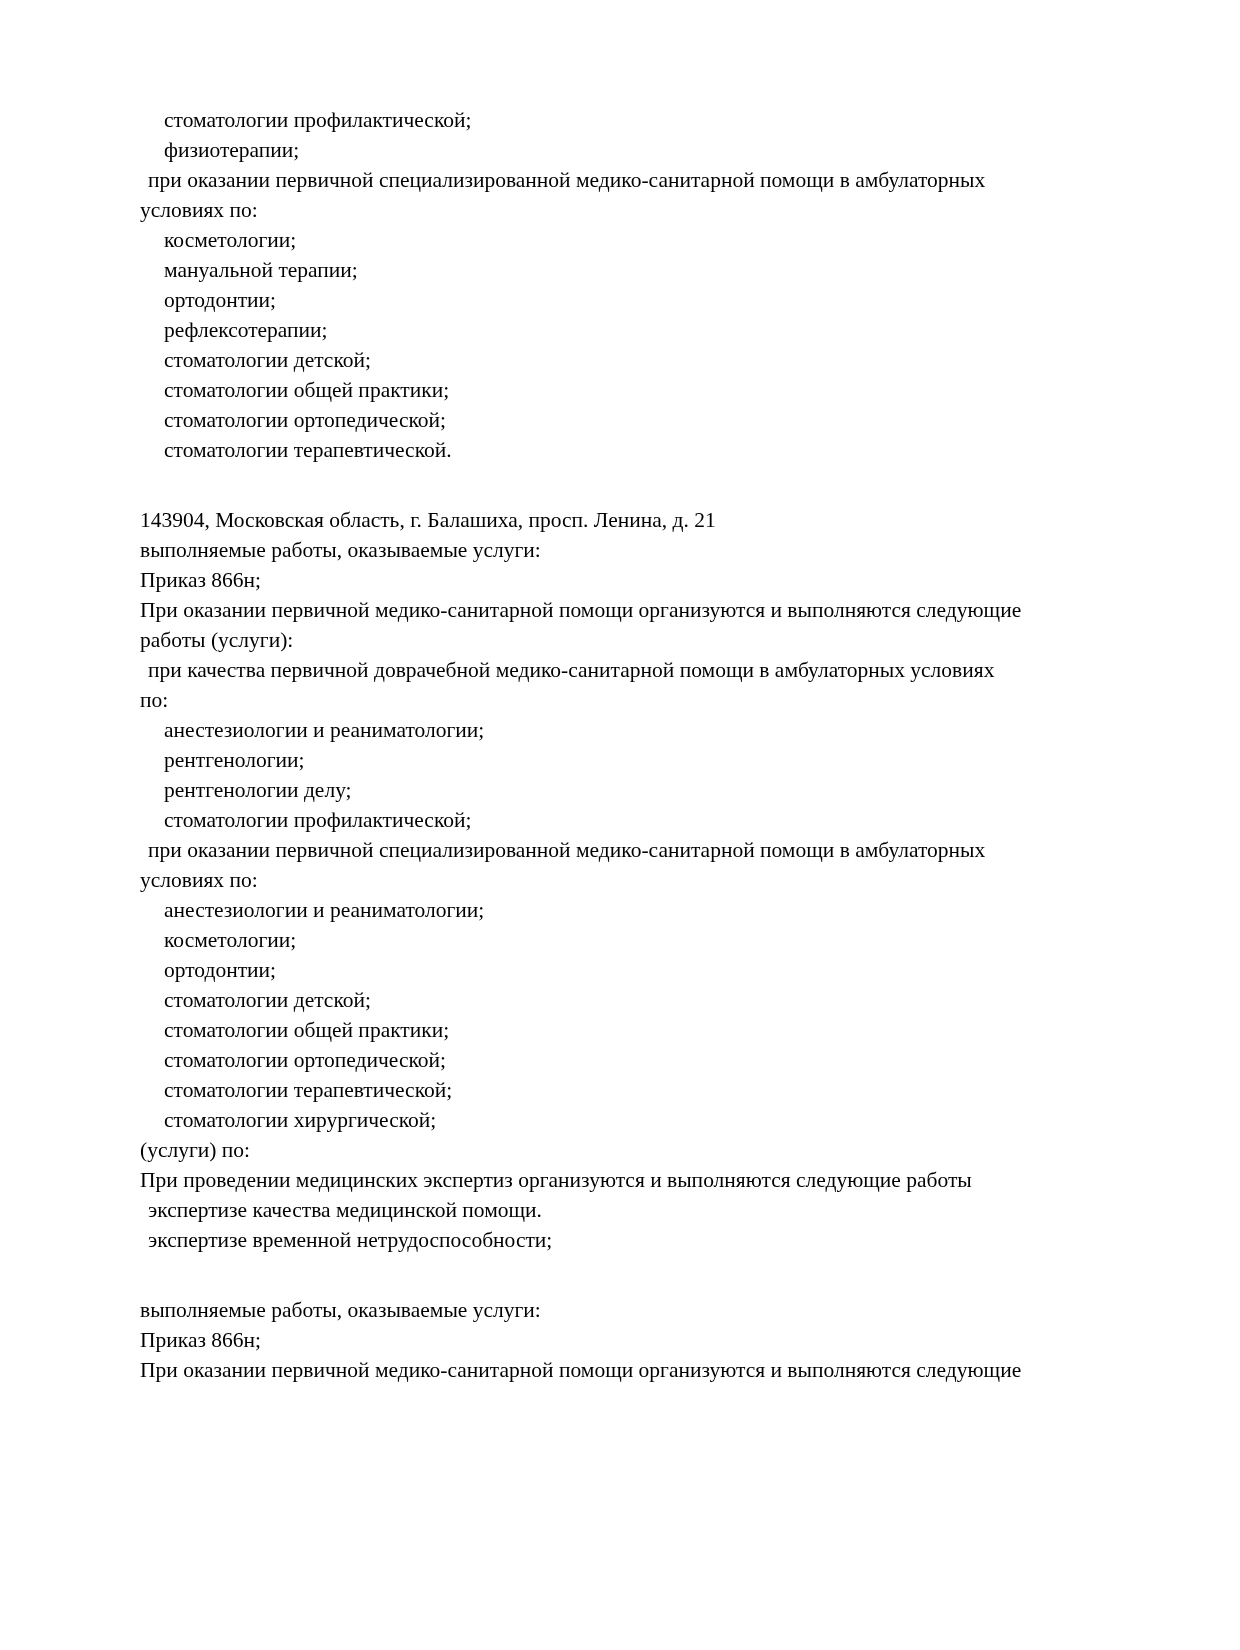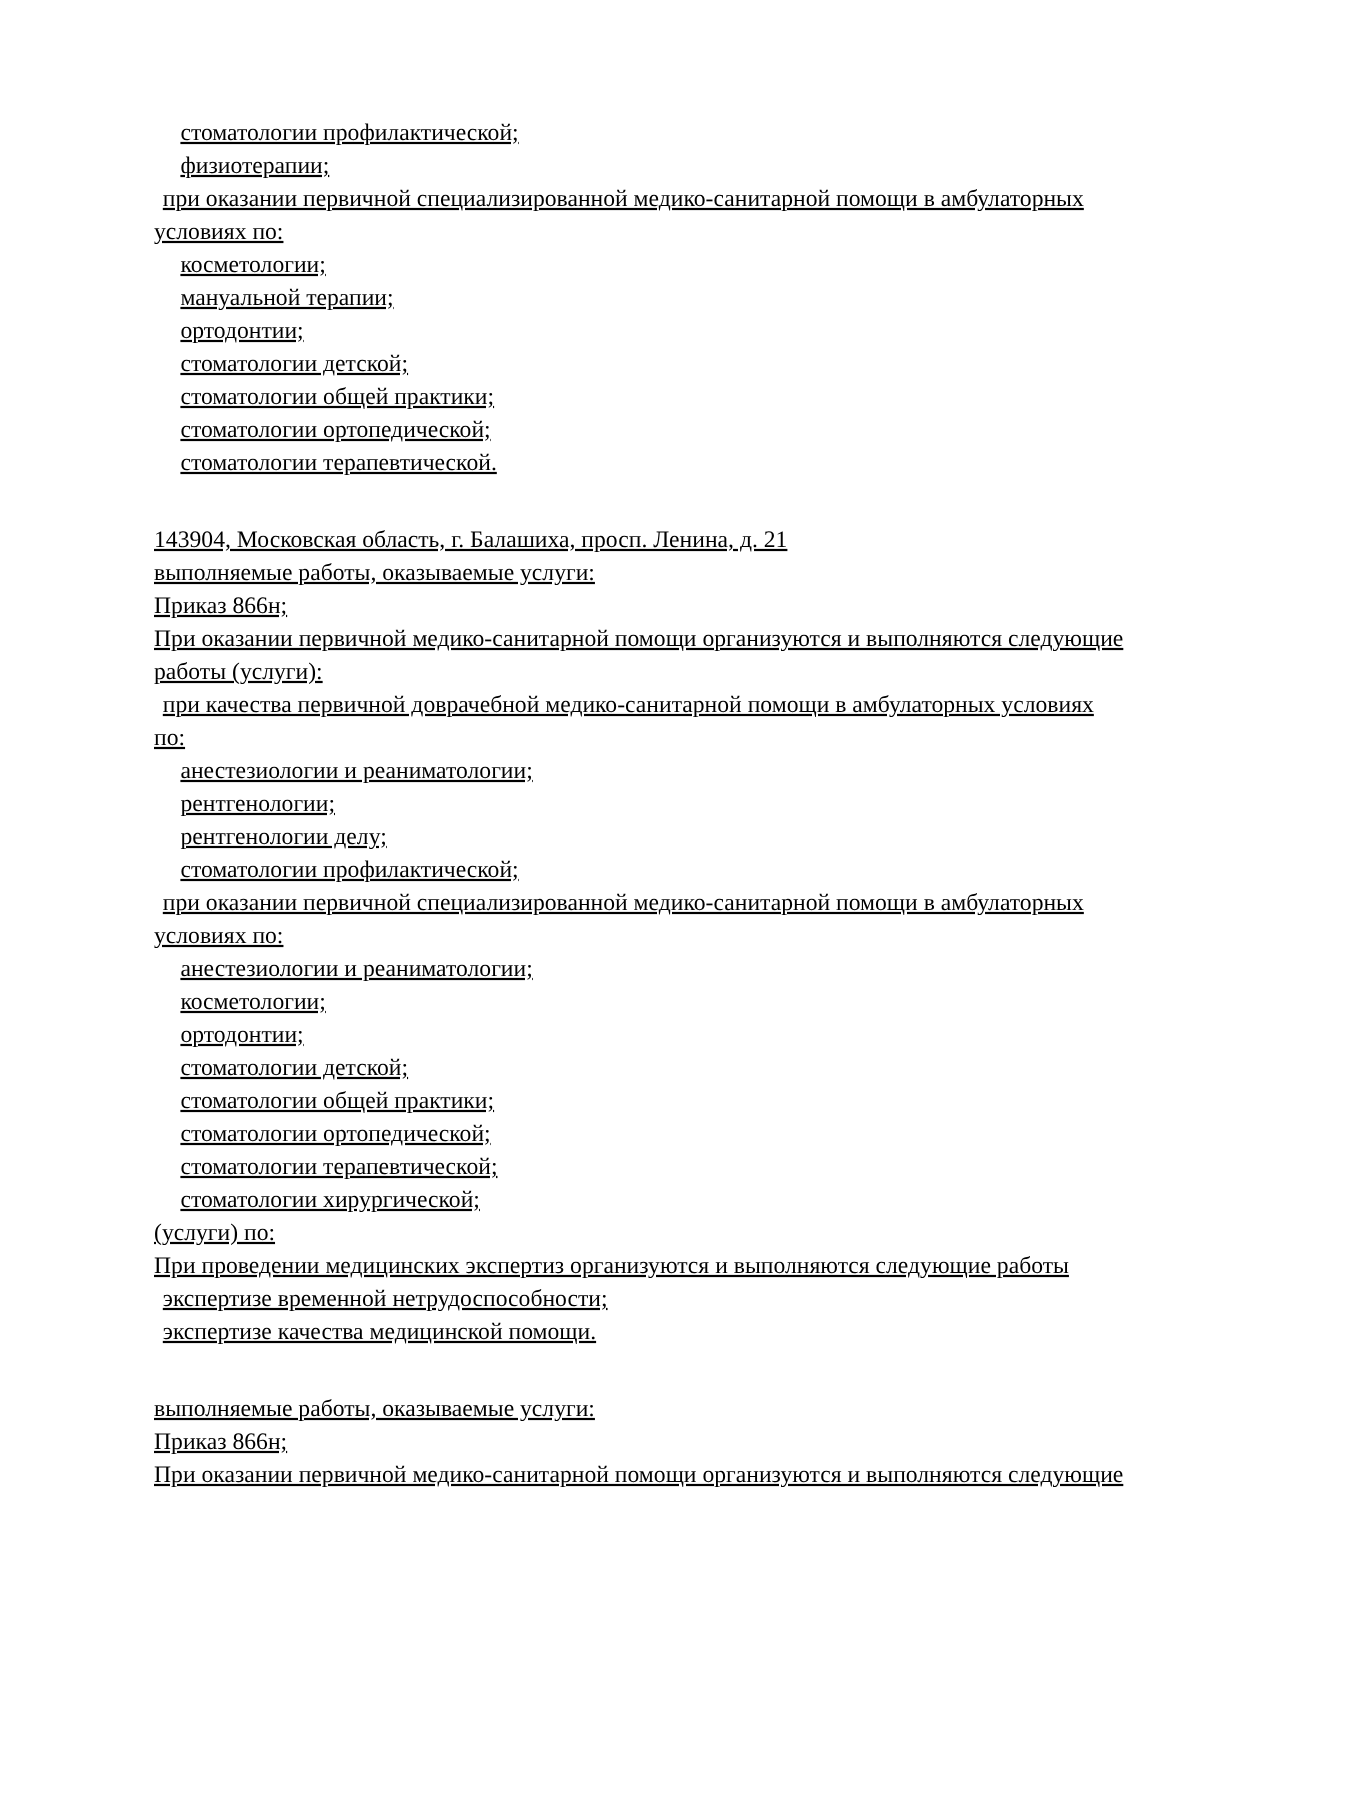--- a/index.html
+++ b/index.html
@@ -10,21 +10,21 @@
     font-family: "Liberation Serif", "DejaVu Serif", serif;
     font-size: 21.5px;
     line-height: 30px;
     overflow: hidden;
   }
   .page {
     box-sizing: border-box;
     width: 1240px; height: 1650px;
     padding: 105px 40px 0 140px;
   }
-  .sec { margin: 0; text-decoration: underline; }
+  .sec { margin: 0; }
   .sec + .sec { margin-top: 40px; } 
   .line {
     white-space: nowrap;
     height: 30px;
   }
   .ind1 { padding-left: 8px; }   
   .ind2 { padding-left: 24px; }  
 </style>
 </head>
 <body>
@@ -32,20 +32,21 @@
 <div class="page">
 
   <div class="sec">
     <div class="line ind2">стоматологии профилактической;</div>
     <div class="line ind2">физиотерапии;</div>
     <div class="line ind1">при оказании первичной специализированной медико-санитарной помощи в амбулаторных</div>
     <div class="line">условиях по:</div>
     <div class="line ind2">косметологии;</div>
     <div class="line ind2">мануальной терапии;</div>
     <div class="line ind2">ортодонтии;</div>
+    <div class="line ind2">рефлексотерапии;</div>
     <div class="line ind2">стоматологии детской;</div>
     <div class="line ind2">стоматологии общей практики;</div>
     <div class="line ind2">стоматологии ортопедической;</div>
     <div class="line ind2">стоматологии терапевтической.</div>
   </div>
 
   <div class="sec">
     <div class="line">143904, Московская область, г. Балашиха, просп. Ленина, д. 21</div>
     <div class="line">выполняемые работы, оказываемые услуги:</div>
     <div class="line">Приказ 866н;</div>
@@ -62,22 +63,22 @@
     <div class="line ind2">анестезиологии и реаниматологии;</div>
     <div class="line ind2">косметологии;</div>
     <div class="line ind2">ортодонтии;</div>
     <div class="line ind2">стоматологии детской;</div>
     <div class="line ind2">стоматологии общей практики;</div>
     <div class="line ind2">стоматологии ортопедической;</div>
     <div class="line ind2">стоматологии терапевтической;</div>
     <div class="line ind2">стоматологии хирургической;</div>
     <div class="line">(услуги) по:</div>
     <div class="line">При проведении медицинских экспертиз организуются и выполняются следующие работы</div>
+    <div class="line ind1">экспертизе качества медицинской помощи.</div>
     <div class="line ind1">экспертизе временной нетрудоспособности;</div>
-    <div class="line ind1">экспертизе качества медицинской помощи.</div>
   </div>
 
   <div class="sec">
     <div class="line">выполняемые работы, оказываемые услуги:</div>
     <div class="line">Приказ 866н;</div>
     <div class="line">При оказании первичной медико-санитарной помощи организуются и выполняются следующие</div>
   </div>
 
 </div>
 

